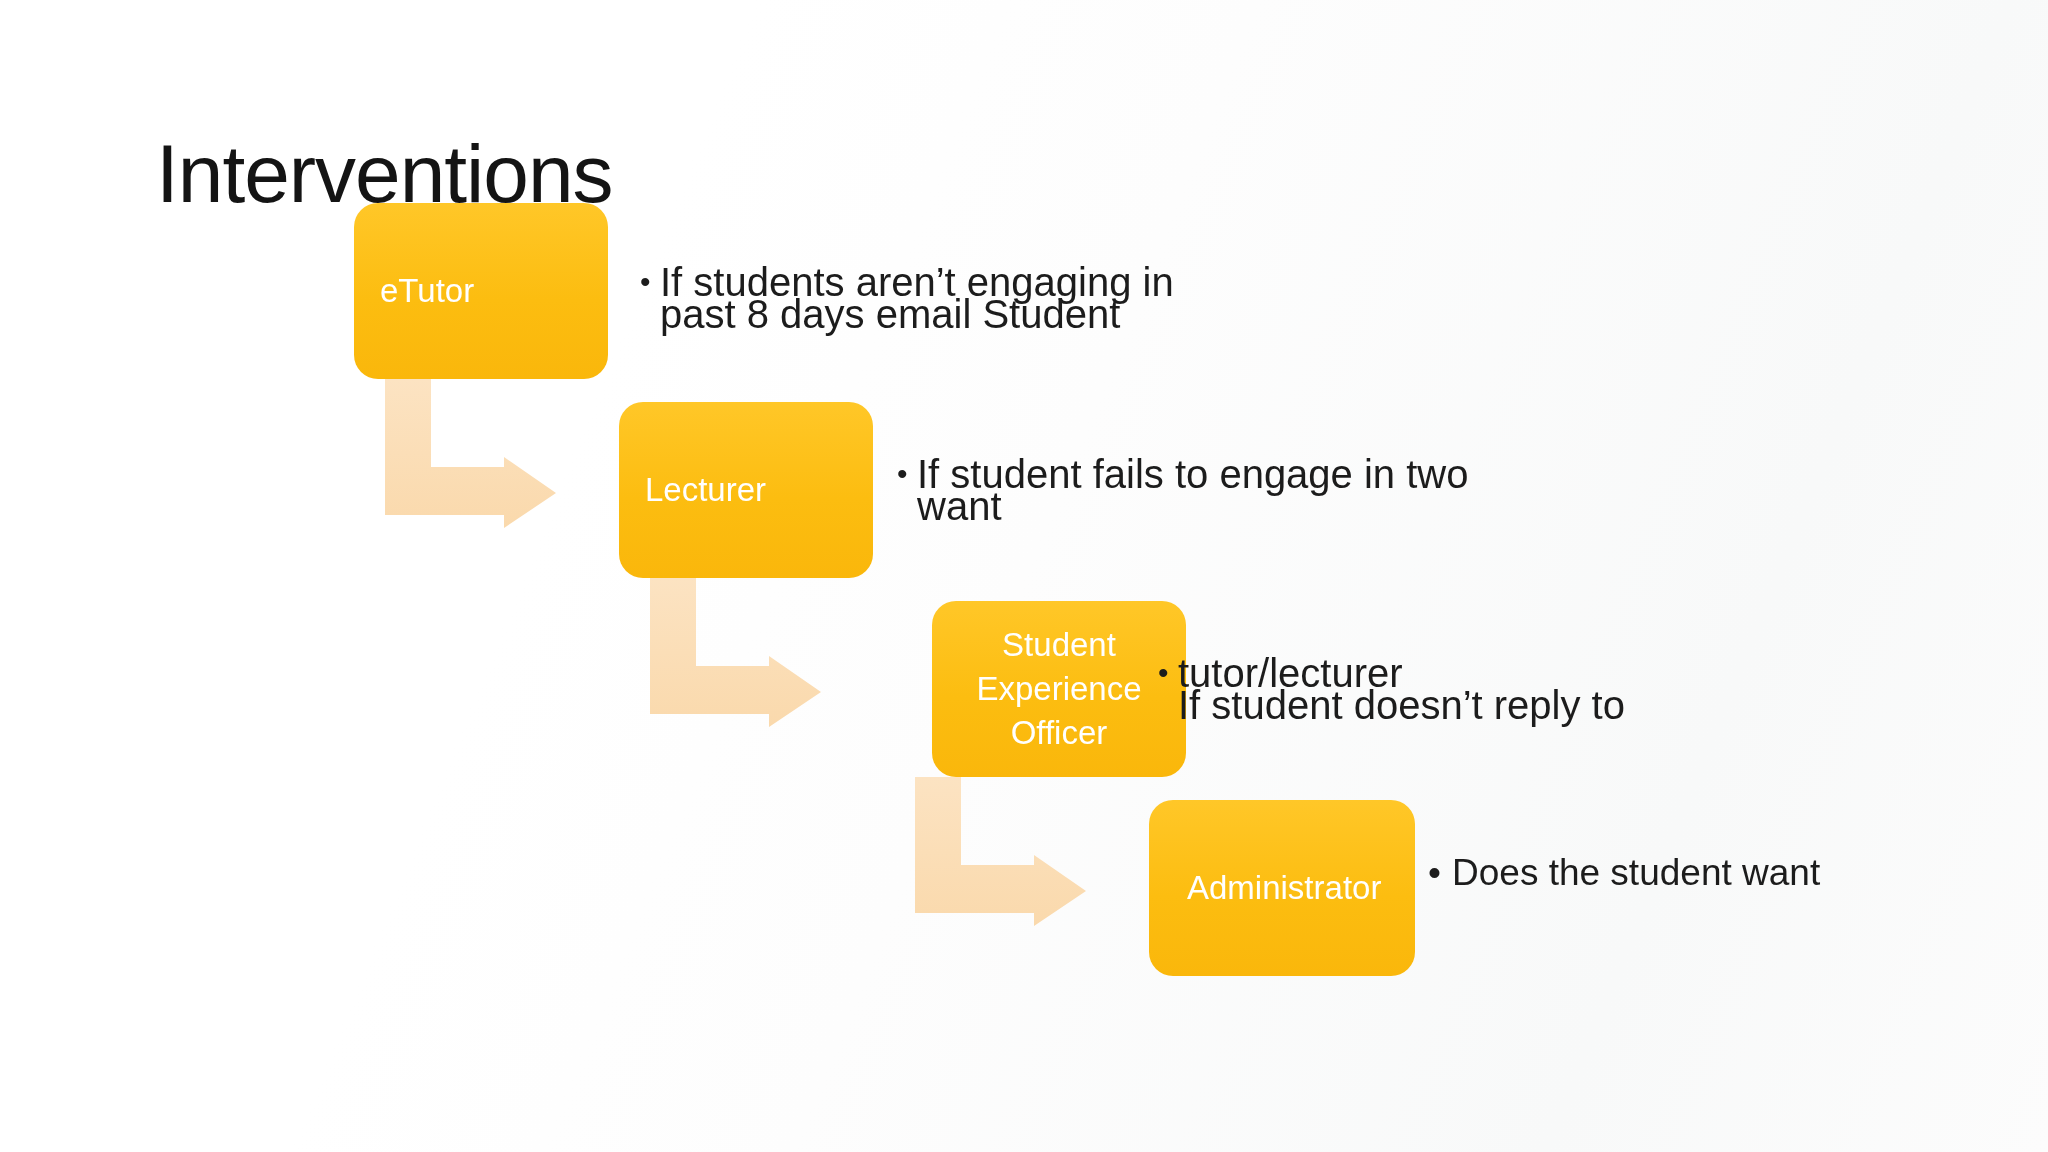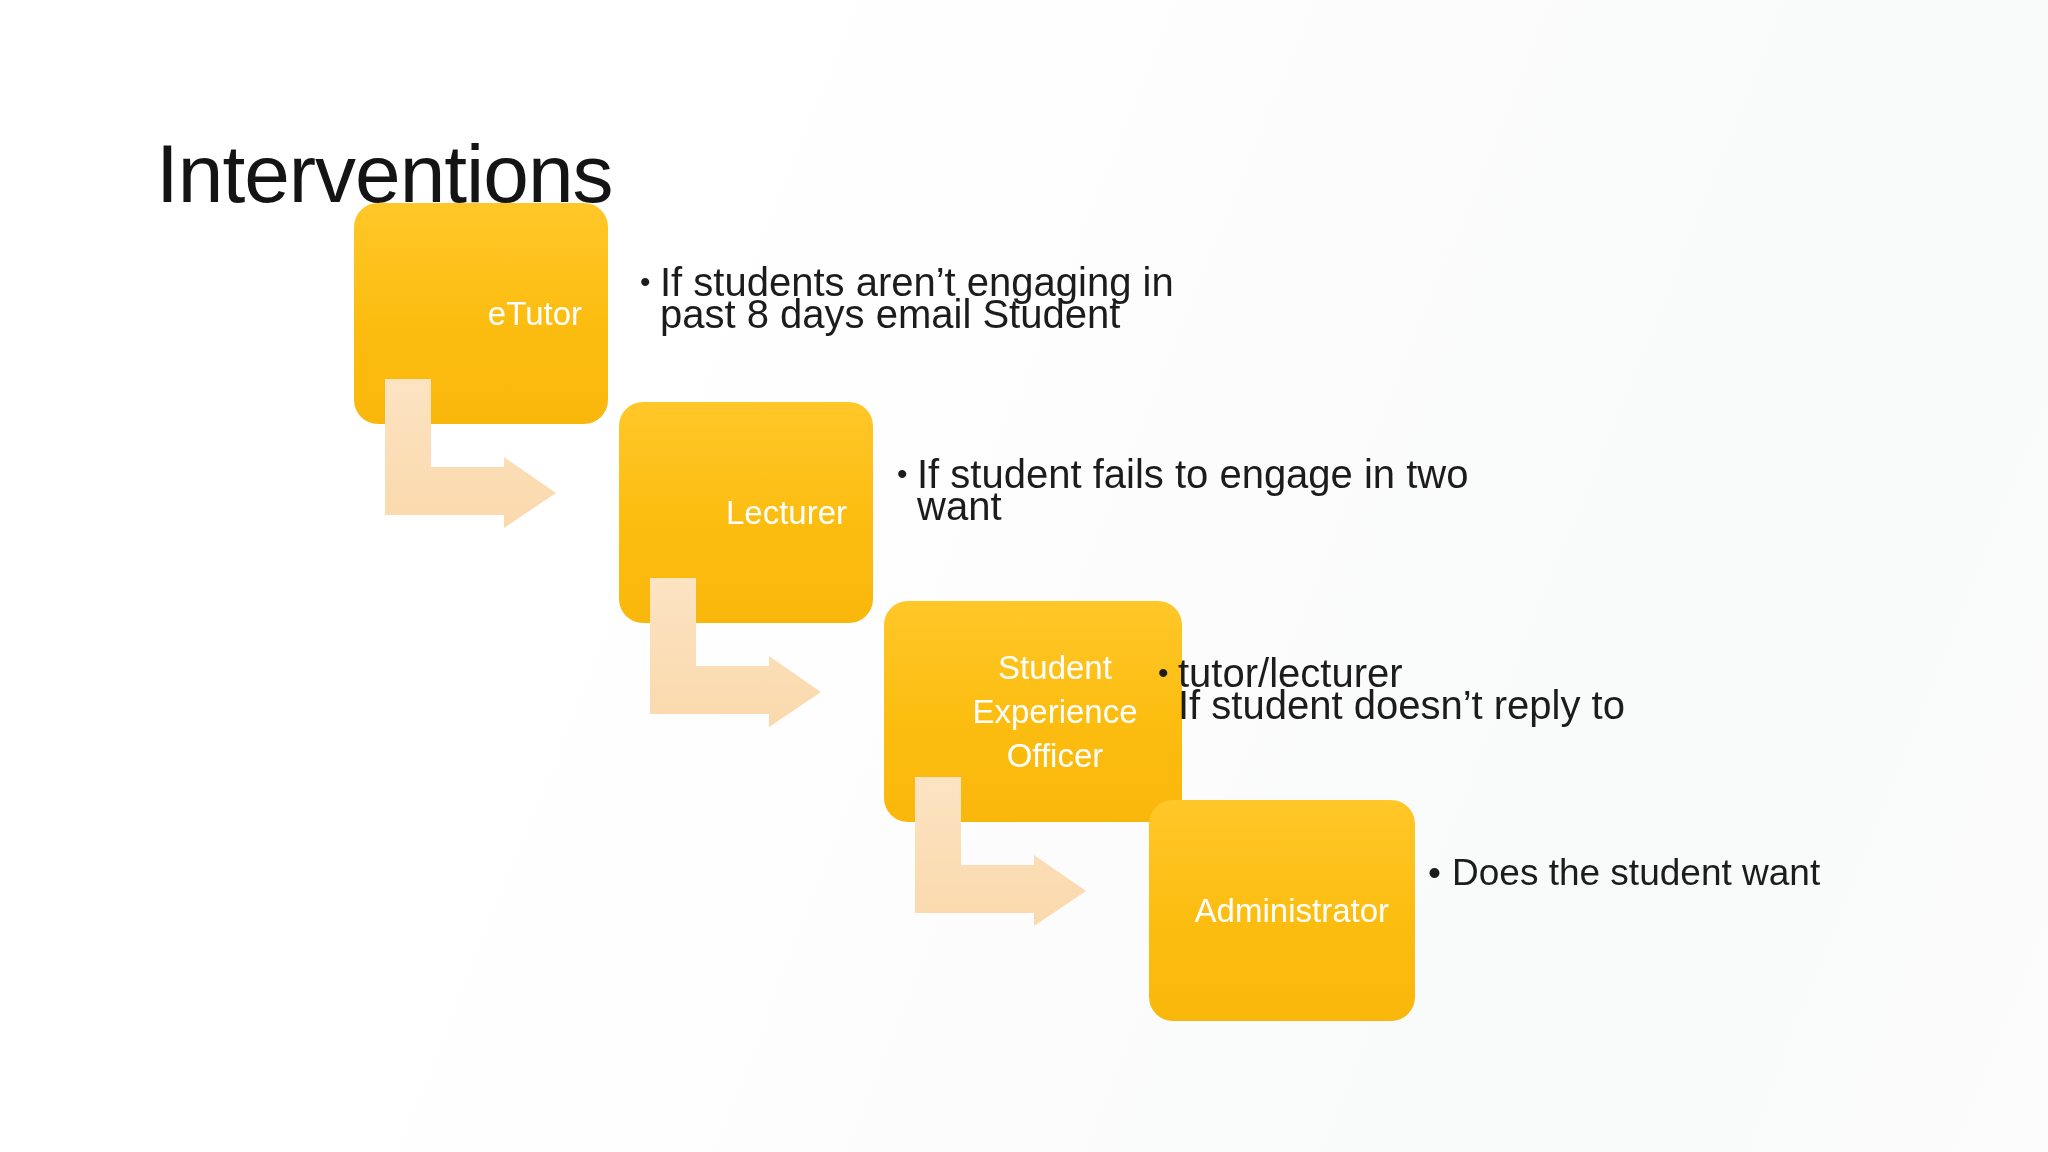--- a/index.html
+++ b/index.html
@@ -11,24 +11,24 @@
   }
   .slide{position:absolute;left:0;top:0;width:2048px;height:1152px;}
 
   .title{
     position:absolute;left:156px;top:70px;
     font-size:82px;line-height:98px;font-weight:300;
     color:#141414;letter-spacing:-1px;white-space:nowrap;
   }
 
   .box{
-    position:absolute;width:254px;height:221px;
+    position:absolute;width:254px;height:176px;
     border-radius:24px;
     background:linear-gradient(180deg,#FFC728 0%,#FCBD10 55%,#FAB70B 100%);
-    display:flex;align-items:center;justify-content:flex-end;
+    display:flex;align-items:center;justify-content:flex-start;
     text-align:center;
   }
   .box-label{
     color:#FFFFFF;font-size:33px;line-height:44px;
     padding:0 26px;
   }
 
   .arrow{position:absolute;}
 
   .bullet{
@@ -41,21 +41,21 @@
   }
   .bullet .btext{display:block;}
   .bullet .line{display:block;font-size:40px;line-height:32px;white-space:nowrap;}
 
   .bullet.big .marker{width:24px;flex:0 0 24px;font-size:37px;line-height:40px;}
   .bullet.big .line{font-size:37px;line-height:40px;}
 
   
   #box1{left:354px;top:203px;}
   #box2{left:619px;top:402px;}
-  #box3{left:884px;top:601px;padding-left:44px;}
+  #box3{left:932px;top:601px;}
   #box4{left:1149px;top:800px;padding-left:12px;}
   #arrow1{left:354px;top:379px;}
   #arrow2{left:619px;top:578px;}
   #arrow3{left:884px;top:777px;}
   #bullet1{left:640px;top:266px;}
   #bullet2{left:897px;top:458px;}
   #bullet3{left:1158px;top:657px;}
   #bullet4{left:1428px;top:853px;}
 </style>
 </head>

